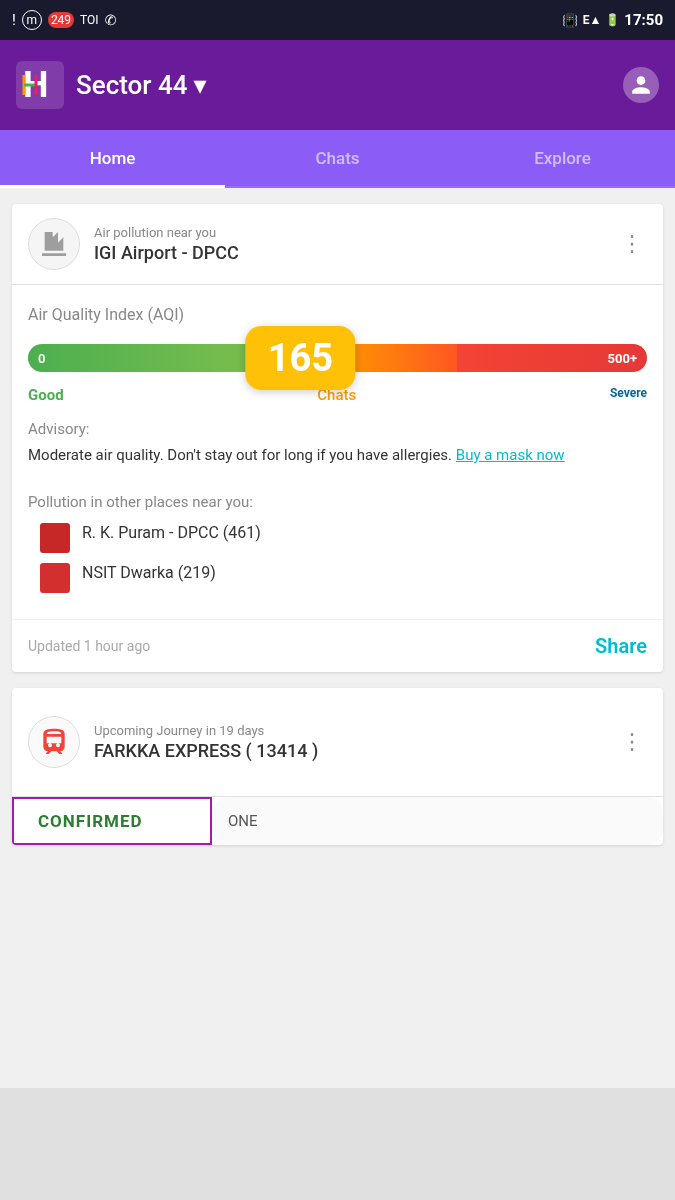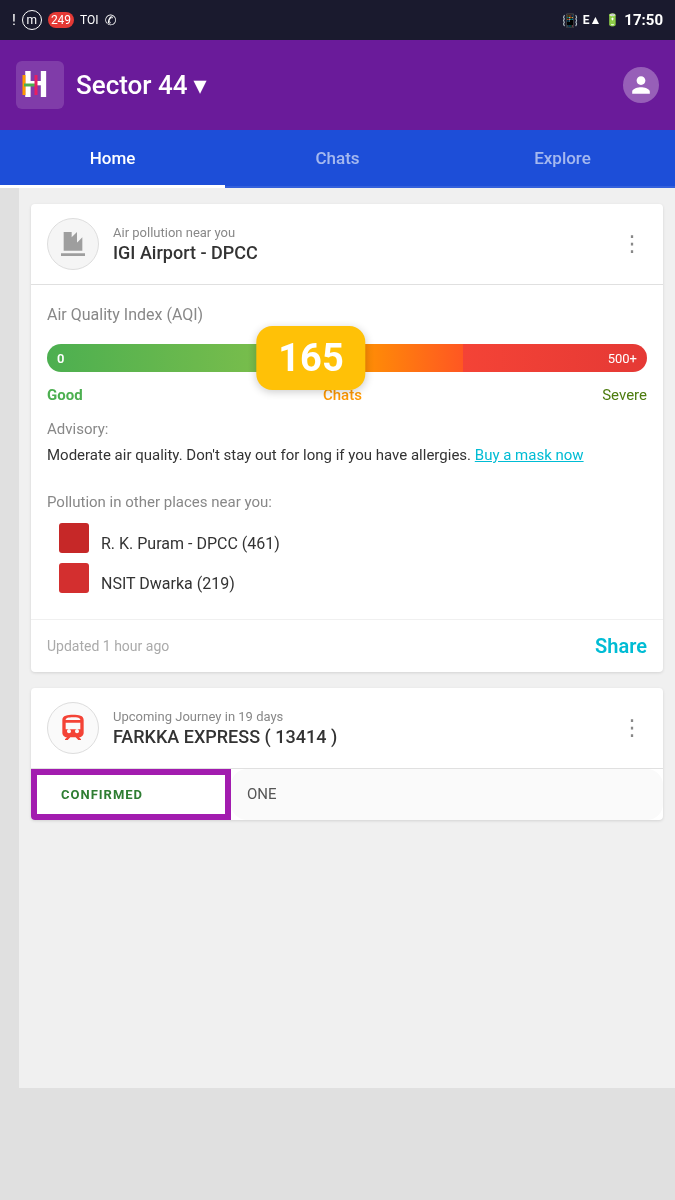--- a/index.html
+++ b/index.html
@@ -64,21 +64,21 @@
       background: rgba(255,255,255,0.3);
       display: flex;
       align-items: center;
       justify-content: center;
       color: white;
       font-size: 20px;
     }
 
     
     .nav-tabs {
-      background: #1d4ed8;
+      background: #8b5cf6;
       display: flex;
       height: 58px;
       border-bottom: 2px solid rgba(255,255,255,0.1);
     }
     .nav-tab {
       flex: 1;
       display: flex;
       align-items: center;
       justify-content: center;
       color: rgba(255,255,255,0.6);
@@ -98,21 +98,20 @@
       right: 0;
       height: 3px;
       background: white;
     }
 
     
     .main-content {
       background: #f0f0f0;
       padding: 16px 12px;
       min-height: 900px;
-      margin-left: 19px;
     }
 
     
     .card {
       background: white;
       border-radius: 4px;
       margin-bottom: 16px;
       box-shadow: 0 1px 3px rgba(0,0,0,0.12);
       overflow: hidden;
     }
@@ -200,21 +199,21 @@
       background: linear-gradient(to right, #f44336, #e53935);
       border-radius: 0 14px 14px 0;
       display: flex;
       align-items: center;
       justify-content: flex-end;
       padding-right: 10px;
     }
     .bar-max-label {
       color: white;
       font-size: 13px;
-      font-weight: 400;
+      font-weight: 700;
     }
     .aqi-indicator {
       position: absolute;
       top: 50%;
       left: 44%;
       transform: translate(-50%, -50%);
       background: #ffc107;
       border-radius: 16px;
       padding: 10px 22px;
       color: white;
@@ -227,21 +226,21 @@
     }
 
     
     .aqi-labels-row {
       display: flex;
       justify-content: space-between;
       margin-top: 8px;
     }
     .aqi-good { color: #4caf50; font-size: 15px; font-weight: 700; }
     .aqi-poor { color: #ff9800; font-size: 15px; font-weight: 500; }
-    .aqi-severe { color: #4d7c0f; font-size: 15px; font-weight: 400; }
+    .aqi-severe { color: #0369a1; font-size: 12px; font-weight: 700; }
 
     
     .advisory-section {
       padding: 0 16px 16px;
     }
     .advisory-title {
       font-size: 15px;
       color: #888;
       margin-bottom: 6px;
     }
@@ -260,21 +259,21 @@
     .nearby-section {
       padding: 10px 16px 16px;
     }
     .nearby-title {
       font-size: 15px;
       color: #888;
       margin-bottom: 12px;
     }
     .nearby-item {
       display: flex;
-      align-items: flex-end;
+      align-items: flex-start;
       margin-bottom: 10px;
       font-size: 16px;
       color: #333;
       padding-left: 12px;
     }
     .nearby-dot {
       width: 30px;
       height: 30px;
       background: #c62828;
       margin-right: 12px;
@@ -301,44 +300,44 @@
       color: #00bcd4;
       font-size: 20px;
       font-weight: 600;
       cursor: pointer;
     }
 
     
     .journey-card-header {
       display: flex;
       align-items: center;
-      padding: 14px 16px;
+      padding: 28px 16px;
     }
     .train-icon-wrap {
       width: 52px;
       height: 52px;
       border-radius: 50%;
       background: #fafafa;
       border: 1px solid #ddd;
       display: flex;
       align-items: center;
       justify-content: center;
       margin-right: 14px;
     }
 
     
     .confirmed-section {
       display: flex;
       border-top: 1px solid #e0e0e0;
     }
     .confirmed-badge {
       background: white;
-      border: 6px solid #a21caf;
+      border: 2px solid #a21caf;
       color: #2e7d32;
-      font-size: 13px;
+      font-size: 17px;
       font-weight: bold;
       padding: 12px 24px;
       letter-spacing: 1px;
       display: flex;
       align-items: center;
       min-width: 200px;
     }
     .confirmed-next {
       flex: 1;
       padding: 12px 16px;

